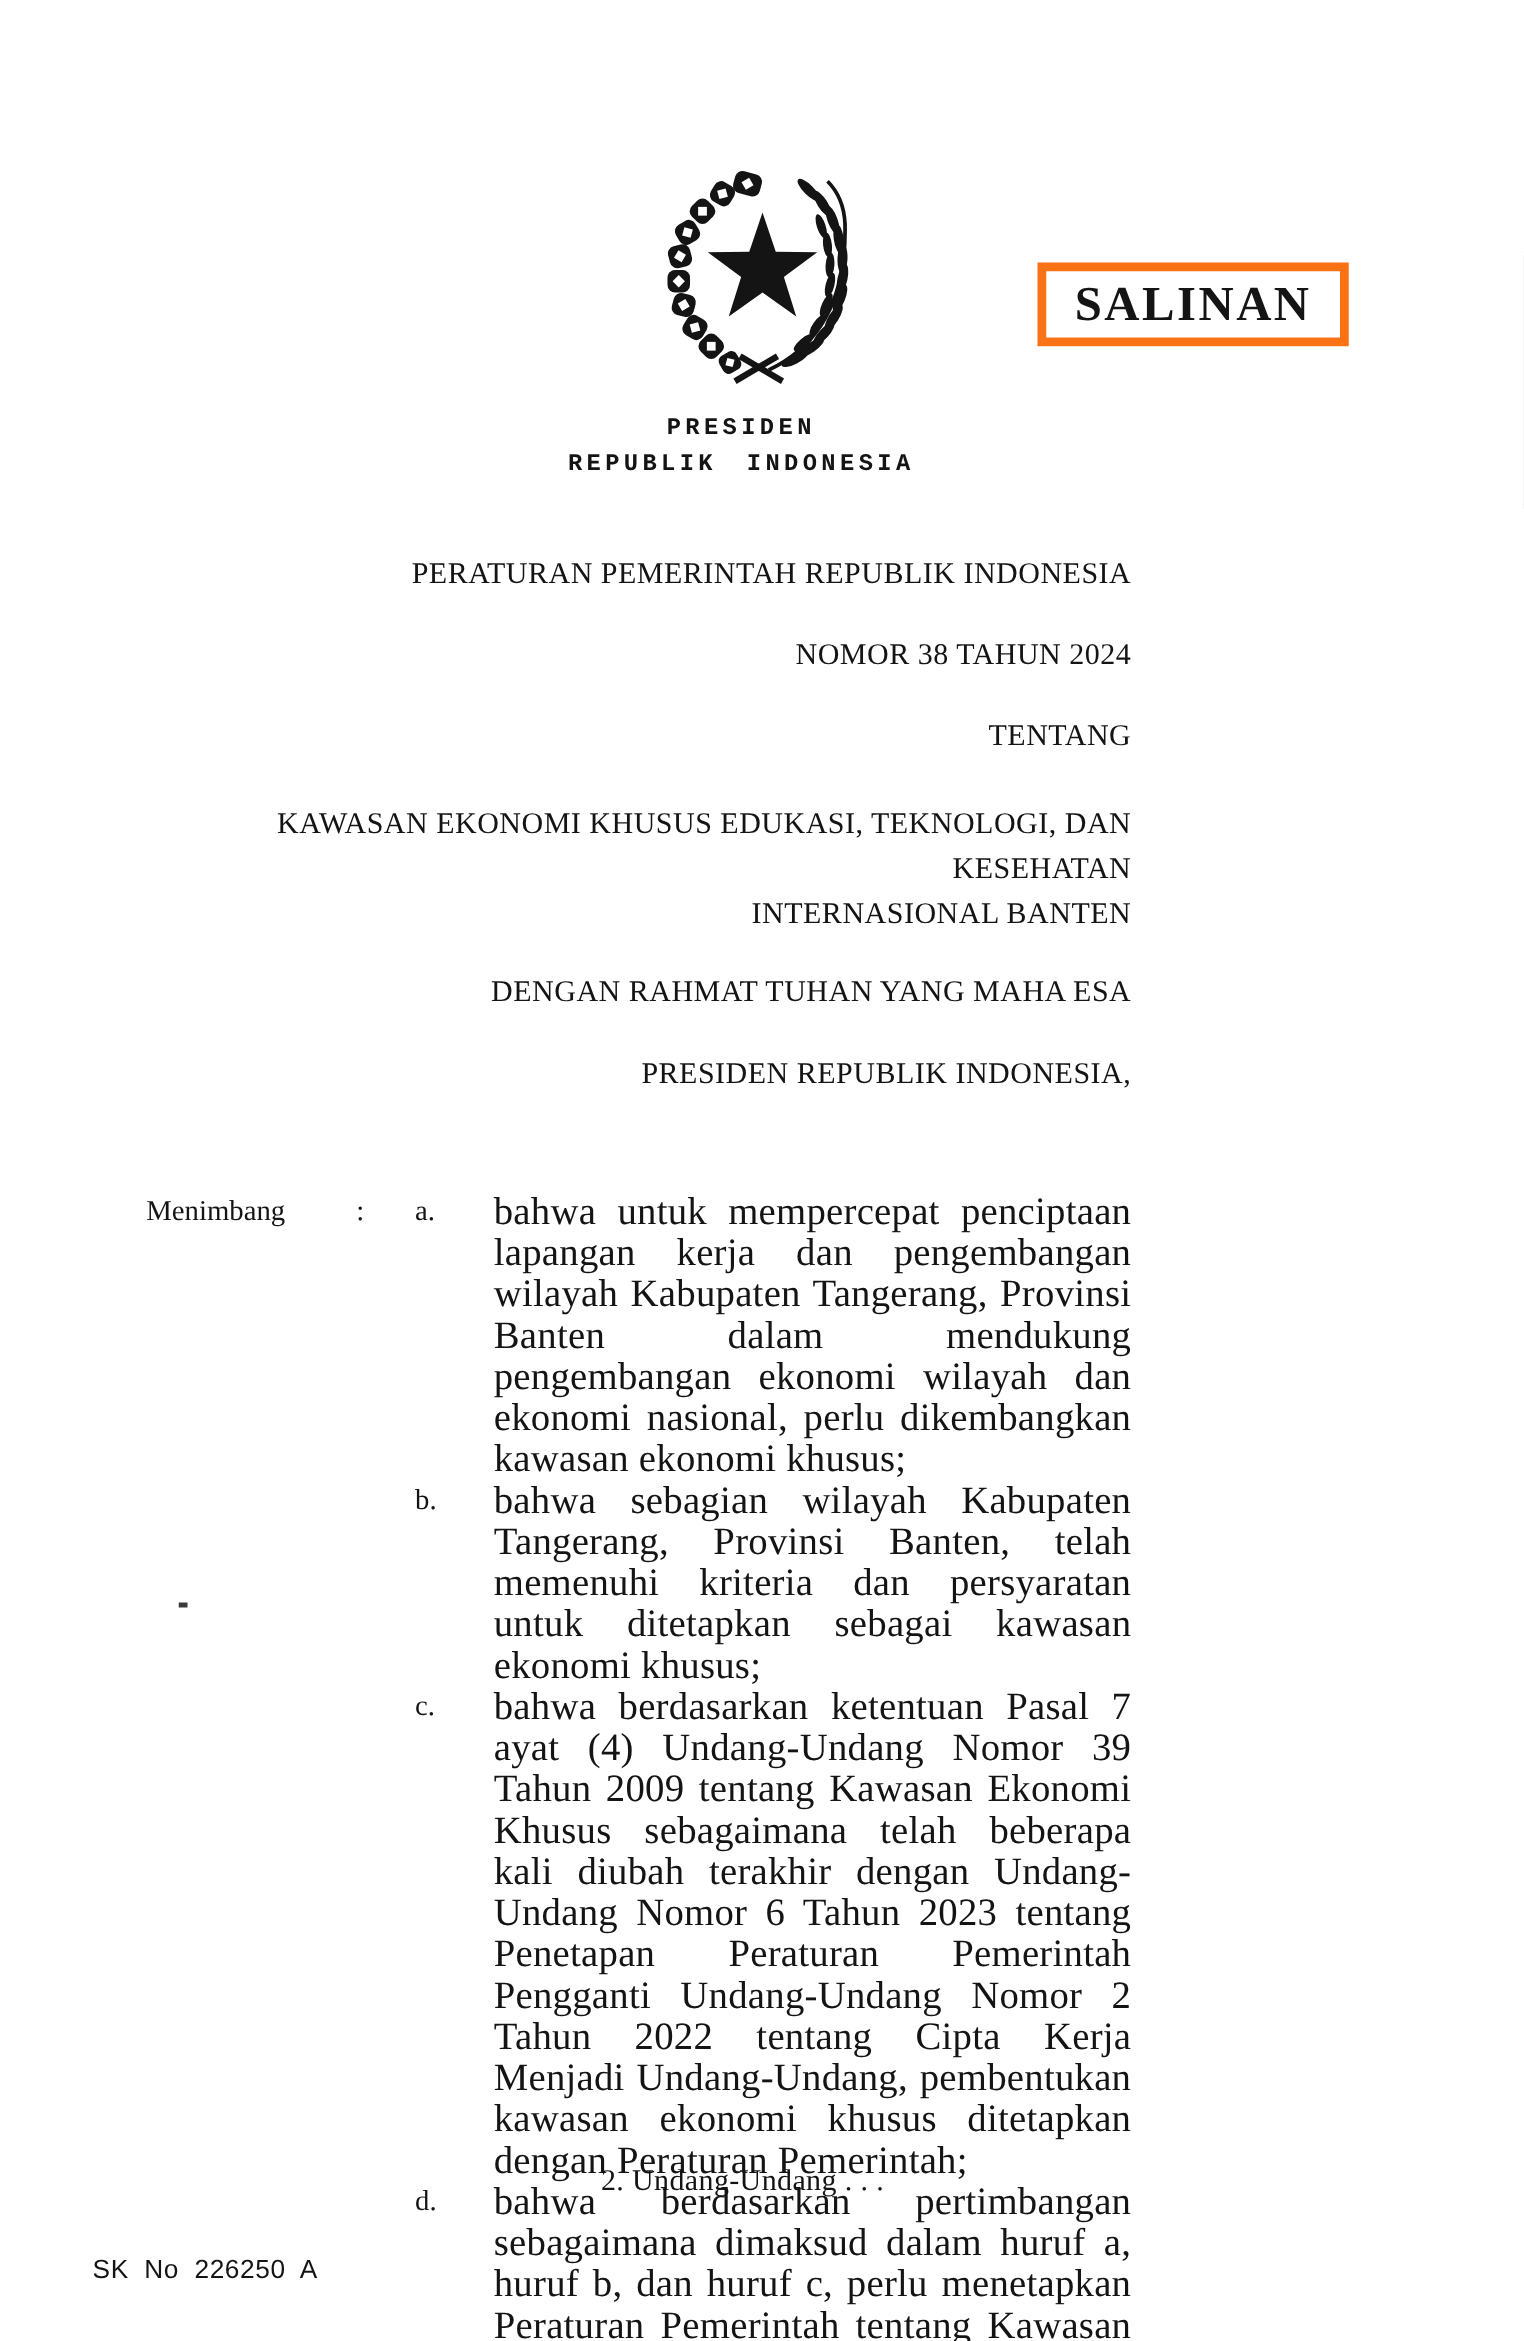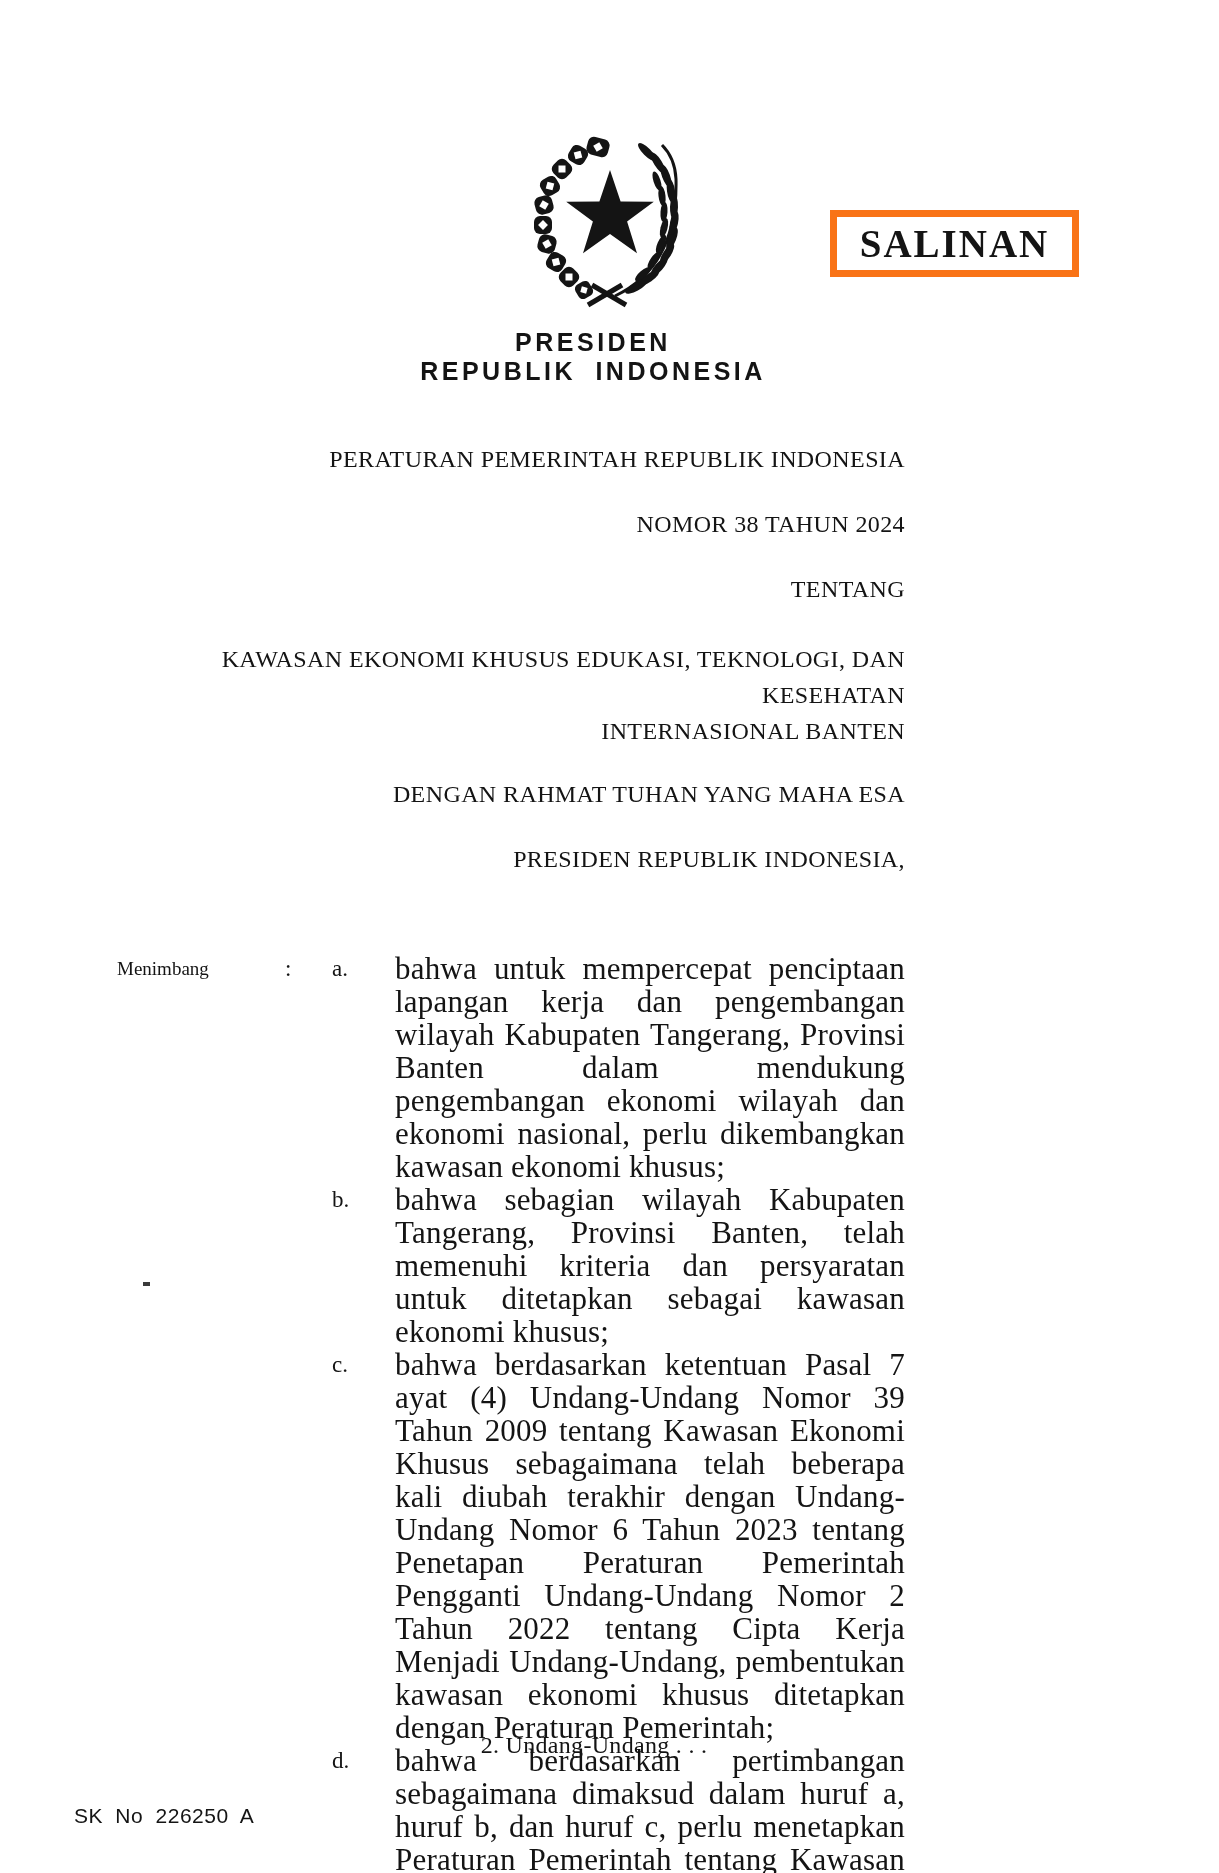--- a/index.html
+++ b/index.html
@@ -22,40 +22,40 @@
   .salinan-box span{
     font-family:"Liberation Serif", serif;
     font-weight:700;font-size:39px;letter-spacing:2px;
   }
   
   .emblem{position:absolute;left:518px;top:134px;width:172px;height:174px;}
   
   .letterhead{
     position:absolute;left:393px;top:328px;width:400px;
     text-align:center;
-    font-family:Liberation Sans, sans-serif;
-    font-weight:700;font-size:25px;line-height:29px;letter-spacing:3.5px;
+    font-family:Liberation Mono, monospace;
+    font-weight:700;font-size:19px;line-height:29px;letter-spacing:3.5px;
   }
   .letterhead .lh2{word-spacing:9px;}
   
   .title-line{
     position:absolute;left:115px;width:790px;
     text-align:right;font-size:24px;letter-spacing:0.4px;
   }
   .t1{top:446px;}
   .t2{top:511px;}
   .t3{top:576px;}
   .t4{top:641px;line-height:36px;}
   .t5{top:781px;}
   .t6{top:846px;}
   
   .body-blocks{position:absolute;left:117px;top:952px;width:790px;}
   .hang-block{display:flex;align-items:flex-start;}
   .hang-block.mt{margin-top:18px;}
-  .hb-label{width:168px;flex:none;font-size:19px;line-height:33px;}
+  .hb-label{width:168px;flex:none;font-size:23px;line-height:33px;}
   .hb-colon{width:47px;flex:none;font-size:23px;line-height:33px;}
   .hb-items{flex:1;}
   .hb-item{display:flex;align-items:flex-start;}
   .hb-marker{width:63px;flex:none;font-size:23px;line-height:33px;}
   .hb-text{
     margin:0;width:510px;
     font-size:31px;line-height:33px;
     text-align:justify;letter-spacing:0.2px;
   }
   

